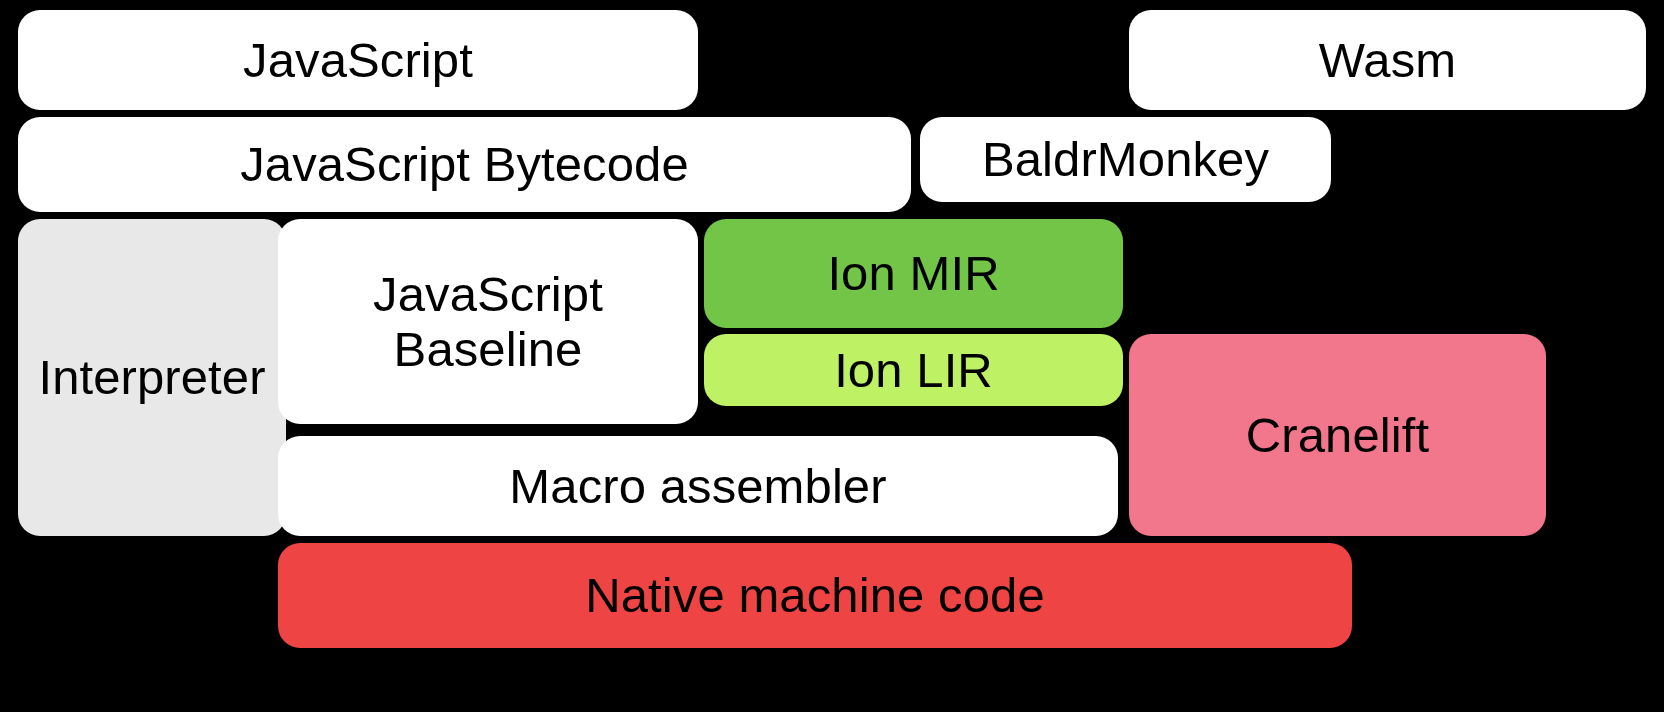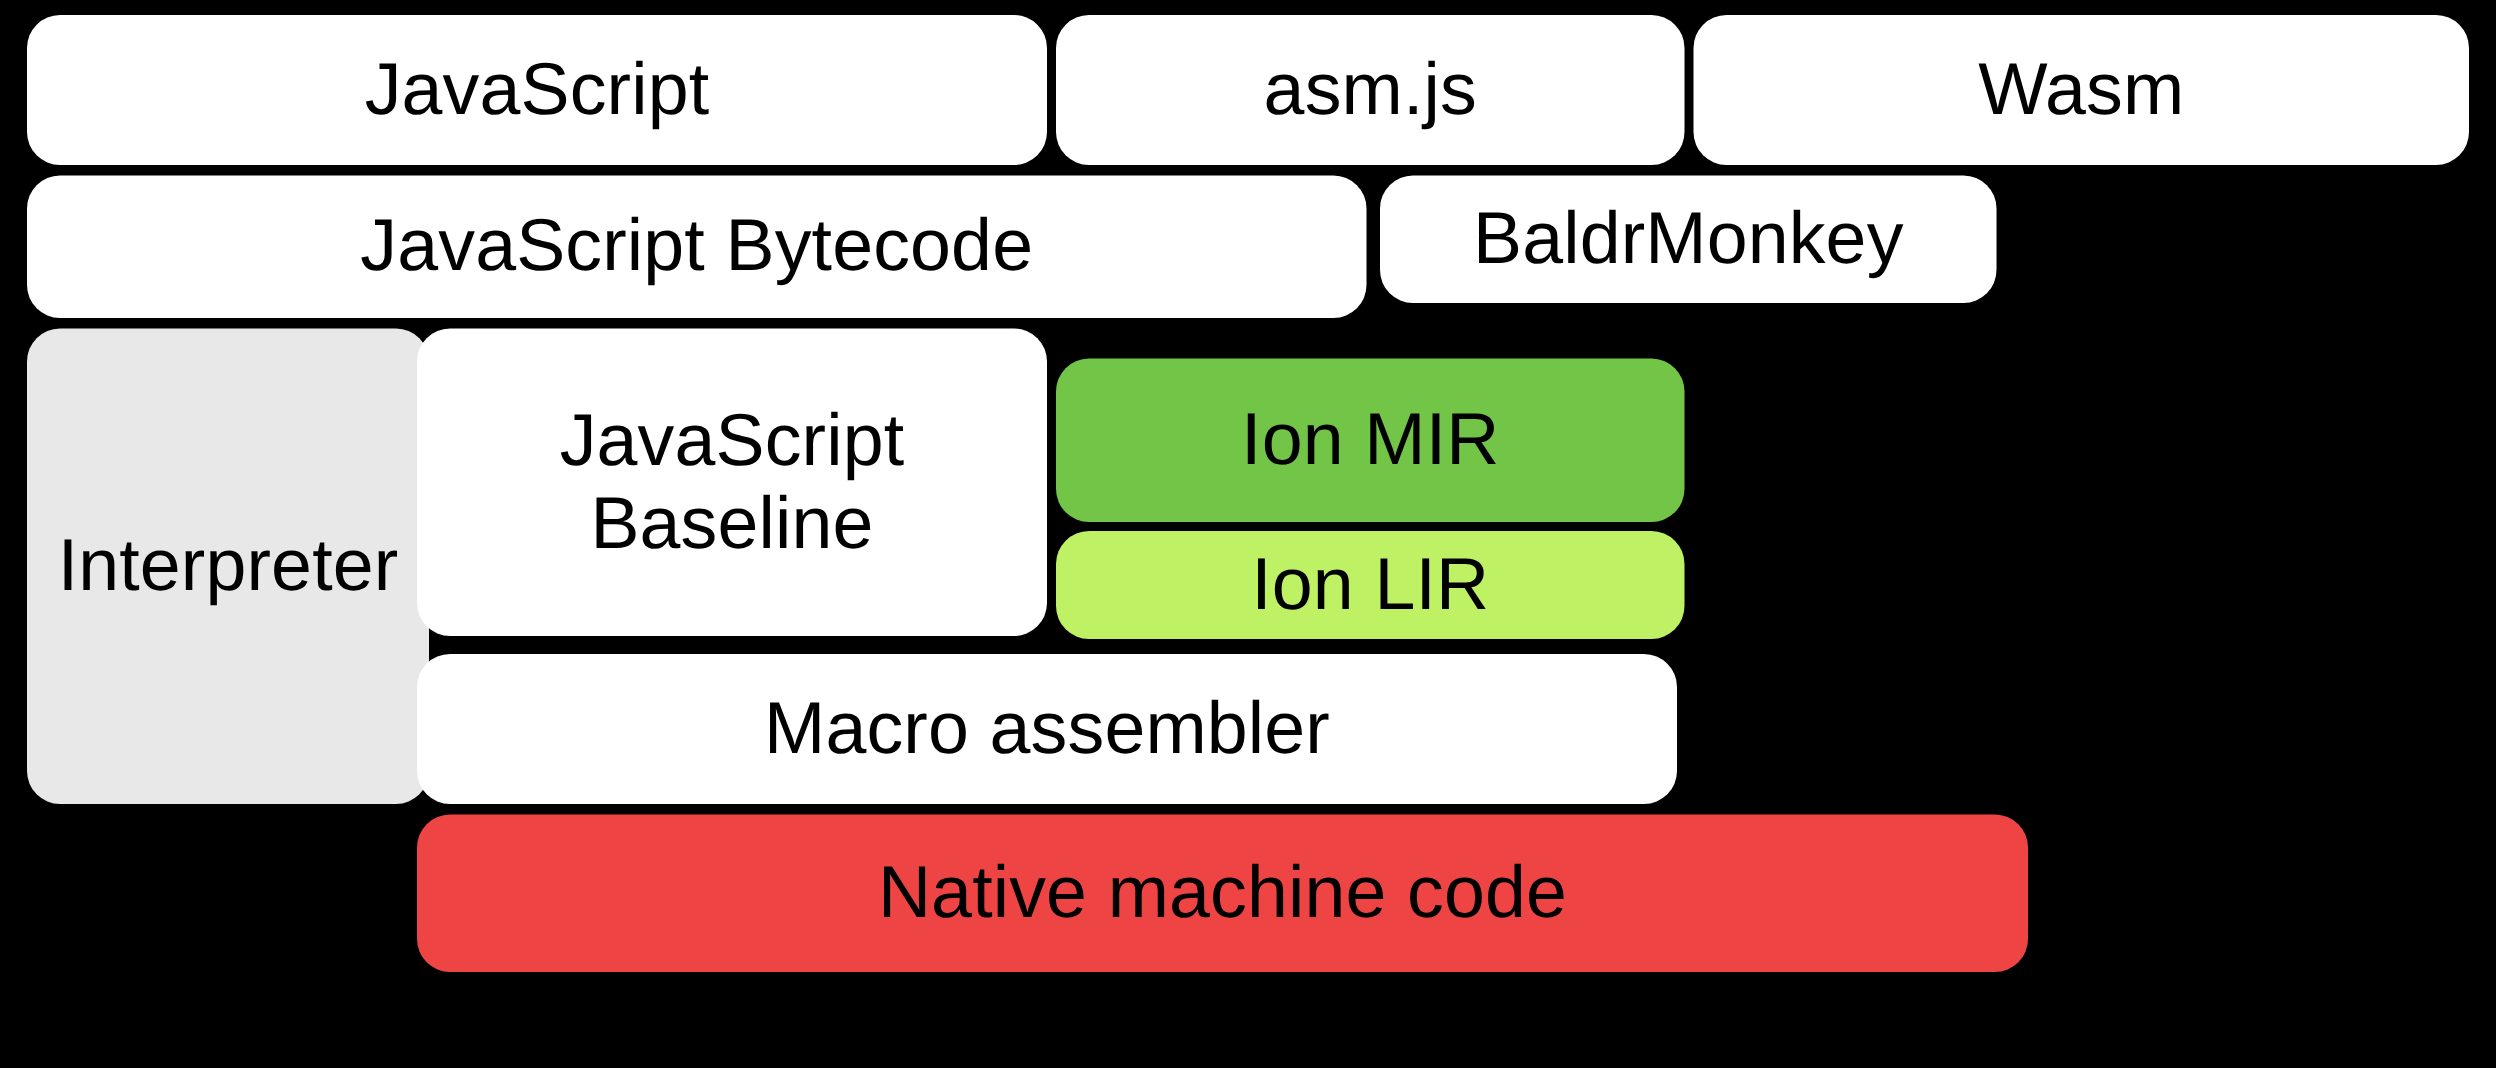--- a/index.html
+++ b/index.html
@@ -29,32 +29,32 @@
     font-size: 49px;
     line-height: 1.12;
     font-weight: 400;
     letter-spacing: 0.1px;
     white-space: pre-line;
     padding: 2px 8px;
     background: #ffffff;
   }
   .node.fill-white  { background: #ffffff; }
   .node.fill-grey   { background: #e8e8e8; }
-  .node.fill-green  { background: #73c547; margin-top: 20px; }
+  .node.fill-green  { background: #73c547; }
   .node.fill-pink   { background: #f3778c; }
 </style>
 </head>
 <body>
 
 <div id="stage" style="background: rgb(0, 0, 0);">
     <div class="node fill-white" style="left: 18px; top: 10px; width: 680px; height: 100px; background: rgb(255, 255, 255); color: rgb(0, 0, 0);">JavaScript</div>
-    <div class="node fill-white" style="left: 704px; top: 10px; width: 419px; height: 100px; background: rgb(255, 255, 255); color: rgb(0, 0, 0);">asm.js</div>
     <div class="node fill-white" style="left: 18px; top: 117px; width: 893px; height: 95px; background: rgb(255, 255, 255); color: rgb(0, 0, 0);">JavaScript Bytecode</div>
     <div class="node fill-white" style="left: 1129px; top: 10px; width: 517px; height: 100px; background: rgb(255, 255, 255); color: rgb(0, 0, 0);">Wasm</div>
     <div class="node fill-white" style="left: 920px; top: 117px; width: 411px; height: 85px; background: rgb(255, 255, 255); color: rgb(0, 0, 0);">BaldrMonkey</div>
     <div class="node fill-grey" style="left: 18px; top: 219px; width: 268px; height: 317px; background: rgb(232, 232, 232); color: rgb(0, 0, 0);">Interpreter</div>
     <div class="node fill-white" style="left: 278px; top: 219px; width: 420px; height: 205px; background: rgb(255, 255, 255); color: rgb(0, 0, 0);">JavaScript
 Baseline</div>
     <div class="node fill-green" style="left: 704px; top: 219px; width: 419px; height: 109px; background: rgb(115, 197, 71); color: rgb(0, 0, 0);">Ion MIR</div>
     <div class="node fill-green" style="left: 704px; top: 334px; width: 419px; height: 72px; background: #bef264; color: rgb(0, 0, 0); text-align: right;">Ion LIR</div>
+    <div class="node fill-pink" style="left: 1129px; top: 334px; width: 417px; height: 202px; background: rgb(243, 119, 140); color: rgb(0, 0, 0);">Cranelift</div>
     <div class="node fill-white" style="left: 278px; top: 436px; width: 840px; height: 100px; background: rgb(255, 255, 255); color: rgb(0, 0, 0);">Macro assembler</div>
     <div class="node fill-white" style="left: 278px; top: 543px; width: 1074px; height: 105px; background: #ef4444; color: rgb(0, 0, 0);">Native machine code</div>
   </div>
 
 </body></html>

